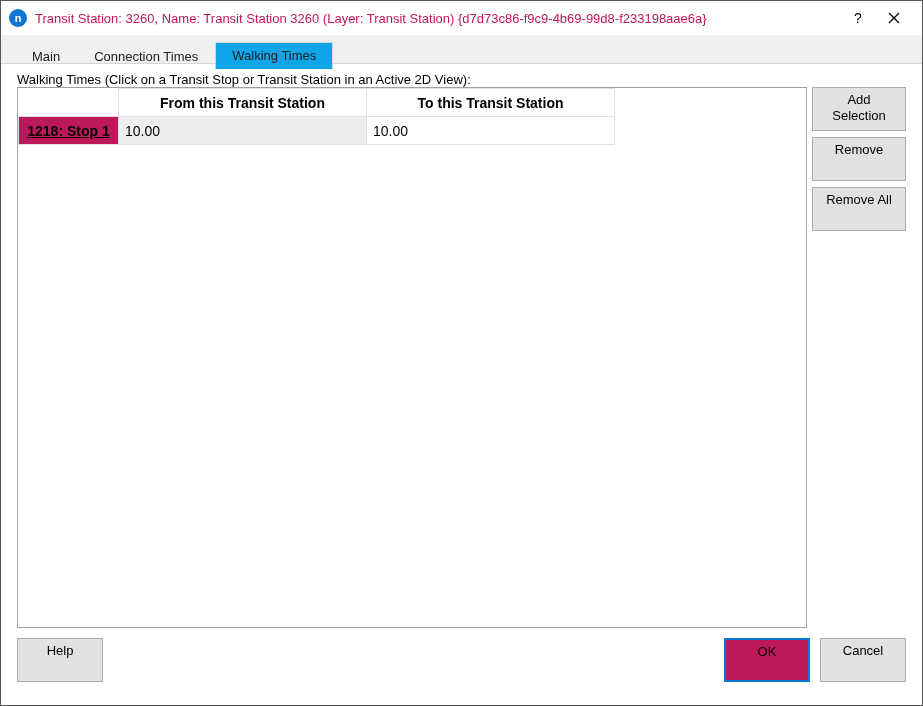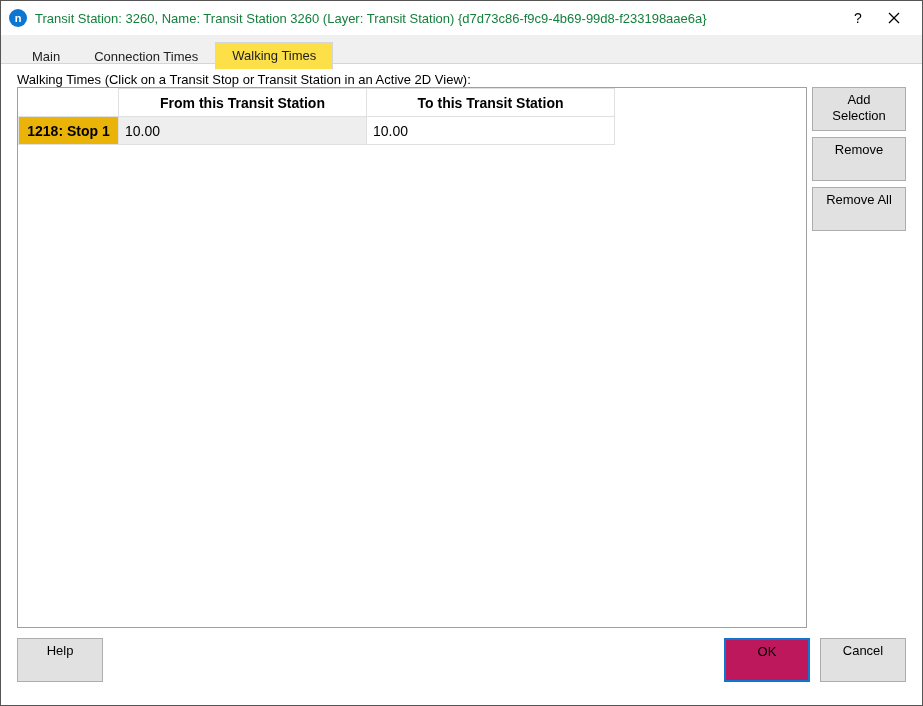--- a/index.html
+++ b/index.html
@@ -32,21 +32,21 @@
       display: flex;
       align-items: center;
       justify-content: center;
       font-size: 11px;
       font-weight: bold;
       margin-right: 8px;
     }
     .titlebar-title {
       flex: 1;
       font-size: 13px;
-      color: #15803d;
+      color: #be185d;
     }
     .titlebar-btn {
       width: 36px;
       height: 28px;
       display: flex;
       align-items: center;
       justify-content: center;
       font-size: 14px;
       color: #000;
       cursor: default;
@@ -65,21 +65,21 @@
       padding: 5px 16px 6px;
       font-size: 13px;
       color: #212121;
       border: 1px solid transparent;
       border-bottom: none;
       cursor: default;
       position: relative;
       top: 7px;
     }
     .tab.active {
-      background: #fde047;
+      background: #0ea5e9;
       border: 1px solid #d6d6d6;
       border-bottom: 1px solid #ffffff;
     }
     .content {
       padding: 8px 16px 0 16px;
     }
     .instruction {
       font-size: 13px;
       color: #000;
     }
@@ -111,24 +111,25 @@
       font-weight: 700;
       text-align: center;
       color: #000;
     }
     .grid .rowhead-corner {
       background: #fff;
       border-top: none;
       border-left: none;
     }
     .grid .rowhead {
-      background: #eab308;
+      background: #be185d;
       font-weight: 700;
       text-align: center;
       white-space: nowrap;
+      text-decoration: underline;
     }
     .grid td.cell-from {
       background: #eeeeee;
     }
     .col-rowhead { width: 100px; }
     .col-data    { width: 248px; }
     .side-buttons {
       display: flex;
       flex-direction: column;
       gap: 6px;

